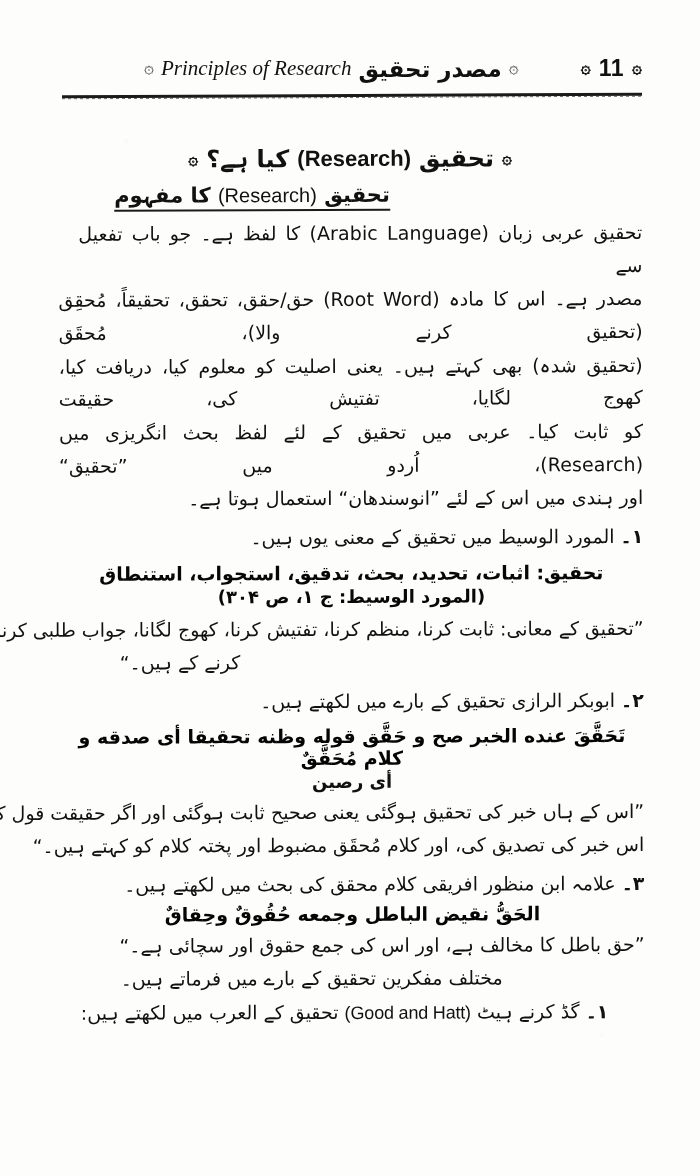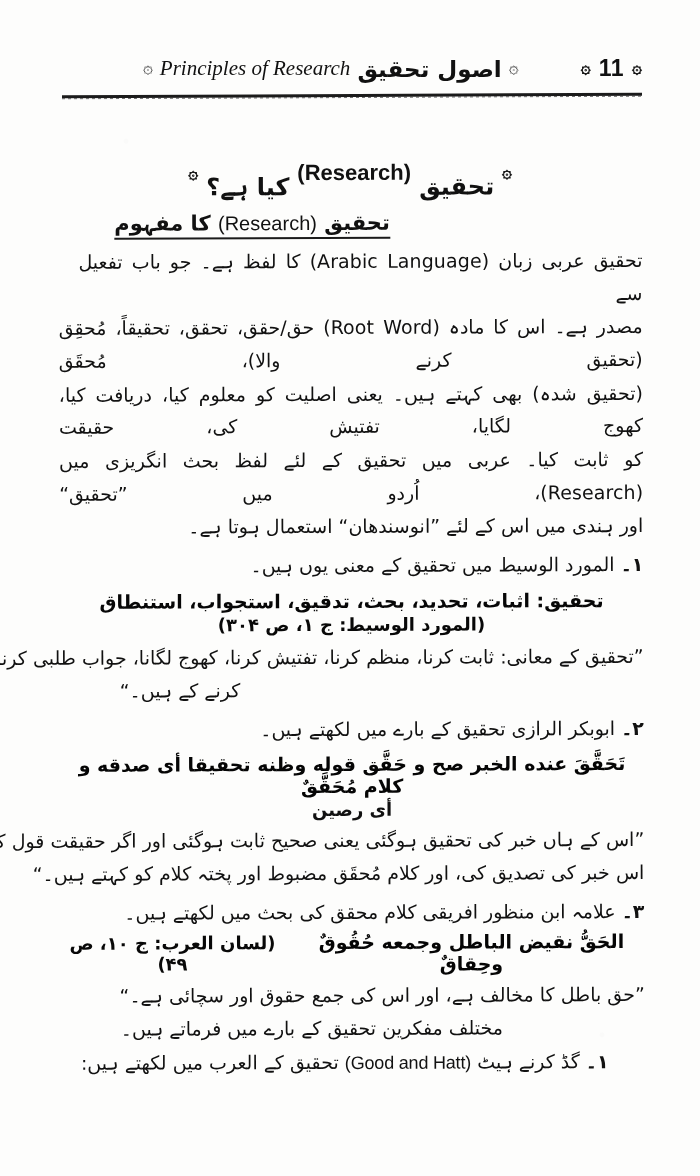--- a/index.html
+++ b/index.html
@@ -134,21 +134,21 @@
     text-align: center;
     margin: 14px 0 6px 0;
     display: flex;
     flex-direction: row;
     align-items: center;
     justify-content: center;
     gap: 8px;
     font-size: 23px;
     font-weight: 700;
   }
-  .chapter-title .t-urdu { font-size: 24px; font-weight: 700; margin-top: 28px; }
+  .chapter-title .t-urdu { font-size: 24px; font-weight: 700; }
   .chapter-title .t-latin {
     font-family: "Liberation Sans", sans-serif;
     font-size: 22px;
     direction: ltr;
     unicode-bidi: embed;
   }
 
   .sub-heading {
     text-align: left;
     margin: 10px 0 2px 0;
@@ -232,21 +232,21 @@
   <div class="header">
 
     <div class="hdr-pageno">
       <span class="orn">۞</span>
       <span class="num">11</span>
       <span class="orn">۞</span>
     </div>
 
     <div class="hdr-title">
       <span class="orn">۞</span>
-      <span class="urdu">اصول تحقیق</span>
+      <span class="urdu">مصدر تحقیق</span>
       <span class="latin">Principles of Research</span>
       <span class="orn">۞</span>
     </div>
 
   </div>
 
   <div class="header-rule"></div>
 
   <div class="body-col skew">
 
@@ -303,21 +303,20 @@
       <p class="line just">اس خبر کی تصدیق کی، اور کلام مُحقَق مضبوط اور پختہ کلام کو کہتے ہیں۔“</p>
     </div>
 
     <p class="line list-line right-al">
       <span class="num-ur">۳۔</span>
       <span>علامہ ابن منظور افریقی کلام محقق کی بحث میں لکھتے ہیں۔</span>
     </p>
 
     <div class="cite-row" style="gap:14px">
       <span class="arabic-q" style="margin:0">الحَقُّ نقیض الباطل وجمعه حُقُوقٌ وحِقاقٌ</span>
-      <span class="citation" style="margin:0">(لسان العرب: ج ۱۰، ص ۴۹)</span>
     </div>
 
     <p class="line left-al pad-l-60">”حق باطل کا مخالف ہے، اور اس کی جمع حقوق اور سچائی ہے۔“</p>
 
     <p class="line left-al pad-l-60">مختلف مفکرین تحقیق کے بارے میں فرماتے ہیں۔</p>
 
     <p class="line left-al pad-l-20">
       <span class="num-ur">۱۔</span>
       <span>گڈ کرنے ہیٹ</span>
       <span class="latin-in">(Good and Hatt)</span>

